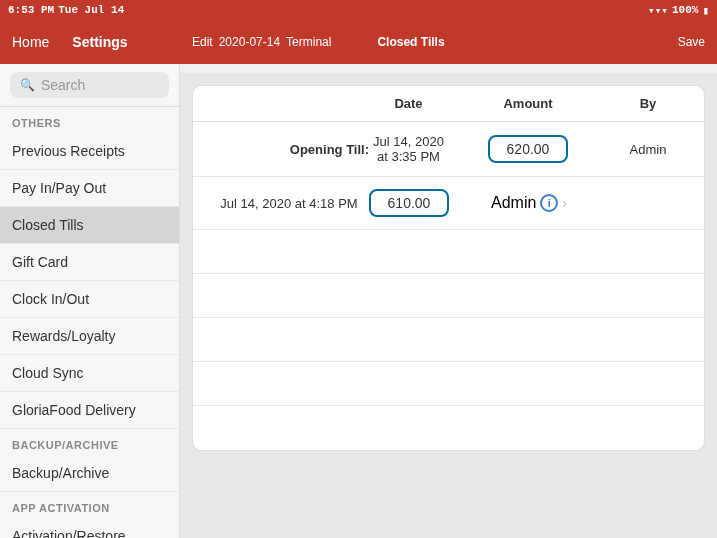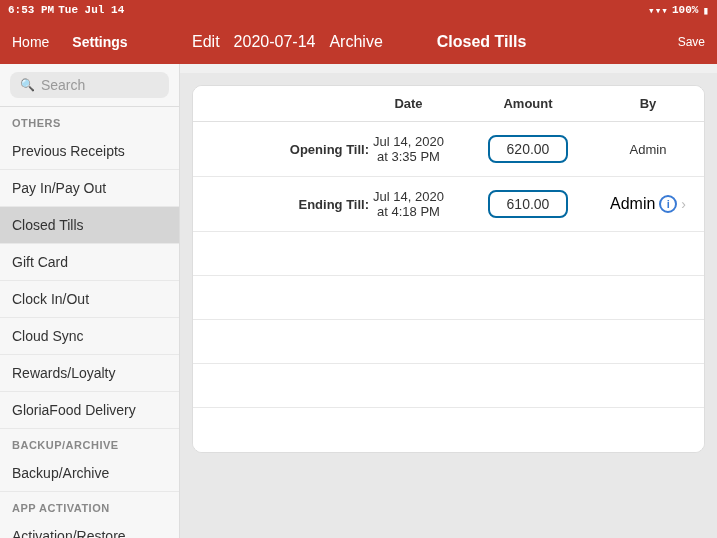--- a/index.html
+++ b/index.html
@@ -26,21 +26,21 @@
       background: #c0392b;
       height: 44px;
       display: flex;
       align-items: center;
       padding: 0 12px;
       color: white;
     }
     .top-nav-left { display: flex; gap: 23px; align-items: center; min-width: 180px; }
     .top-nav-left .home { font-size: 14px; font-weight: 400; }
     .top-nav-left .settings { font-size: 14px; font-weight: 700; }
-    .top-nav-center { flex: 1; display: flex; align-items: center; gap: 14px; font-size: 16px; }
+    .top-nav-center { flex: 1; display: flex; align-items: center; gap: 6px; font-size: 12px; }
     .top-nav-center .title { font-weight: 700; margin-left: 40px; }
     .top-nav-right { font-size: 12px; font-weight: 400; min-width: 80px; text-align: right; }
 
     
     .main-layout {
       display: flex;
       height: calc(538px - 64px);
     }
 
     
@@ -199,21 +199,21 @@
 </div>
 
 <div class="top-nav">
   <div class="top-nav-left">
     <span class="home">Home</span>
     <span class="settings">Settings</span>
   </div>
   <div class="top-nav-center">
     <span>Edit</span>
     <span>2020-07-14</span>
-    <span>Archive</span>
+    <span>Terminal</span>
     <span class="title">Closed Tills</span>
   </div>
   <div class="top-nav-right">
     <span>Save</span>
   </div>
 </div>
 
 <div class="main-layout">
 
   <div class="sidebar">
@@ -224,22 +224,22 @@
       </div>
     </div>
 
     <div class="sidebar-section-label">OTHERS</div>
 
     <div class="sidebar-item">Previous Receipts</div>
     <div class="sidebar-item">Pay In/Pay Out</div>
     <div class="sidebar-item active">Closed Tills</div>
     <div class="sidebar-item">Gift Card</div>
     <div class="sidebar-item">Clock In/Out</div>
+    <div class="sidebar-item">Rewards/Loyalty</div>
     <div class="sidebar-item">Cloud Sync</div>
-    <div class="sidebar-item">Rewards/Loyalty</div>
     <div class="sidebar-item">GloriaFood Delivery</div>
 
     <div class="sidebar-section-label">BACKUP/ARCHIVE</div>
     <div class="sidebar-item">Backup/Archive</div>
 
     <div class="sidebar-section-label">APP ACTIVATION</div>
     <div class="sidebar-item">Activation/Restore</div>
   </div>
 
   <div class="content-area">
@@ -255,21 +255,20 @@
       <div class="table-row">
         <div class="row-label">Opening Till:</div>
         <div class="row-date">Jul 14, 2020 at 3:35 PM</div>
         <div style="display:flex; justify-content:center;">
           <div class="row-amount-box">620.00</div>
         </div>
         <div class="row-by">Admin</div>
       </div>
 
       <div class="table-row">
-        <div class="row-label">Ending Till:</div>
         <div class="row-date">Jul 14, 2020 at 4:18 PM</div>
         <div style="display:flex; justify-content:center;">
           <div class="row-amount-box">610.00</div>
         </div>
         <div style="display:flex; align-items:center; gap:4px; justify-content:center;">
           <span>Admin</span>
           <div class="info-icon">i</div>
           <span class="chevron-right">›</span>
         </div>
       </div>

